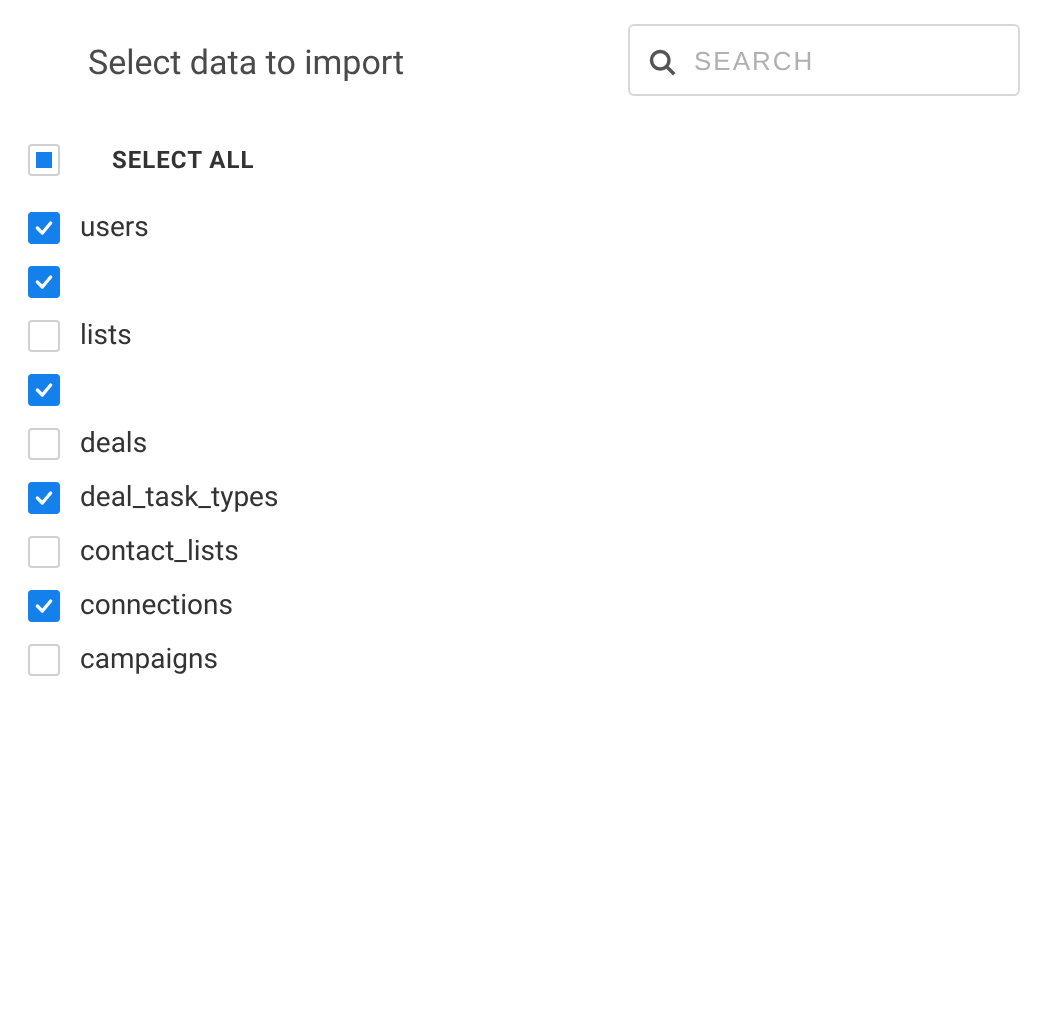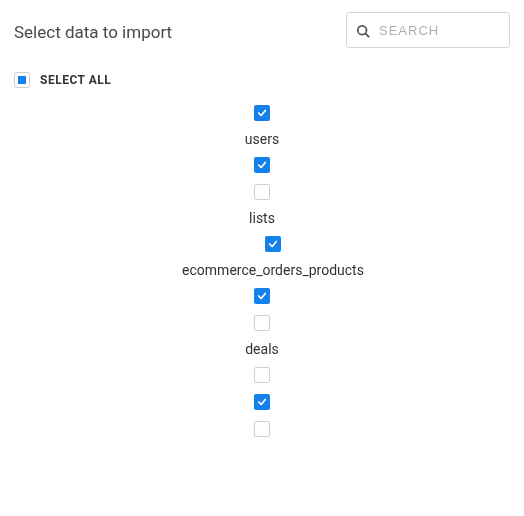--- a/index.html
+++ b/index.html
@@ -14,24 +14,25 @@
     .header {
       display: flex;
       justify-content: space-between;
       align-items: flex-start;
       padding: 12px 14px 0 14px;
     }
     .title {
       font-size: 17px;
       color: #4a4a4a;
       padding-top: 10px;
+      margin-left: 30px;
     }
     .search-wrap {
       position: relative;
-      width: 164px;
+      width: 196px;
       text-decoration: underline;
     }
     .search-input {
       width: 100%;
       height: 36px;
       border: 1px solid #d8d8d8;
       border-radius: 3px;
       padding: 0 10px 0 32px;
       font-size: 13px;
       letter-spacing: 0.5px;
@@ -47,21 +48,21 @@
       left: 10px;
       top: 50%;
       transform: translateY(-50%);
       width: 14px;
       height: 14px;
     }
     .select-all-row {
       display: flex;
       align-items: center;
       padding: 24px 14px 12px 14px;
-      gap: 10px;
+      gap: 26px;
     }
     .select-all-label {
       font-size: 12px;
       font-weight: 700;
       letter-spacing: 0.5px;
       color: #333;
     }
     .list-container {
       height: 405px;
       overflow-y: auto;
@@ -72,21 +73,20 @@
     .list-container::-webkit-scrollbar-thumb {
       background: #c9c9c9;
       border-radius: 5px;
     }
     .item-row {
       display: flex;
       align-items: center;
       gap: 10px;
       padding: 5px 0;
       min-height: 27px;
-      flex-direction: column;
     }
     .item-label {
       font-size: 14px;
       color: #333;
     }
     .checkbox {
       width: 16px;
       height: 16px;
       border-radius: 2px;
       flex-shrink: 0;
@@ -163,45 +163,48 @@
       <div class="checkbox checked">
         <svg class="checkmark" viewBox="0 0 12 12">
           <path d="M2 6 L5 9 L10 3" stroke="#fff" stroke-width="2" fill="none" stroke-linecap="round" stroke-linejoin="round"></path>
         </svg>
       </div>
     </div>
     <div class="item-row indent-1">
       <div class="checkbox unchecked"></div>
       <span class="item-label">lists</span>
     </div>
-    <div class="item-row indent-2">
-      <div class="checkbox checked">
-        <svg class="checkmark" viewBox="0 0 12 12">
-          <path d="M2 6 L5 9 L10 3" stroke="#fff" stroke-width="2" fill="none" stroke-linecap="round" stroke-linejoin="round"></path>
-        </svg>
-      </div>
-      <span class="item-label">ecommerce_orders_products</span>
-    </div>
     <div class="item-row indent-1">
       <div class="checkbox checked">
         <svg class="checkmark" viewBox="0 0 12 12">
           <path d="M2 6 L5 9 L10 3" stroke="#fff" stroke-width="2" fill="none" stroke-linecap="round" stroke-linejoin="round"></path>
         </svg>
       </div>
     </div>
     <div class="item-row indent-1">
       <div class="checkbox unchecked"></div>
       <span class="item-label">deals</span>
     </div>
     <div class="item-row indent-1">
-      <div class="checkbox unchecked"></div>
-    </div>
-    <div class="item-row indent-1">
-      <div class="checkbox checked">
-        <svg class="checkmark" viewBox="0 0 12 12">
-          <path d="M2 6 L5 9 L10 3" stroke="#fff" stroke-width="2" fill="none" stroke-linecap="round" stroke-linejoin="round"></path>
-        </svg>
-      </div>
-    </div>
-    <div class="item-row indent-1">
-      <div class="checkbox unchecked"></div>
+      <div class="checkbox checked">
+        <svg class="checkmark" viewBox="0 0 12 12">
+          <path d="M2 6 L5 9 L10 3" stroke="#fff" stroke-width="2" fill="none" stroke-linecap="round" stroke-linejoin="round"></path>
+        </svg>
+      </div>
+      <span class="item-label">deal_task_types</span>
+    </div>
+    <div class="item-row indent-1">
+      <div class="checkbox unchecked"></div>
+      <span class="item-label">contact_lists</span>
+    </div>
+    <div class="item-row indent-1">
+      <div class="checkbox checked">
+        <svg class="checkmark" viewBox="0 0 12 12">
+          <path d="M2 6 L5 9 L10 3" stroke="#fff" stroke-width="2" fill="none" stroke-linecap="round" stroke-linejoin="round"></path>
+        </svg>
+      </div>
+      <span class="item-label">connections</span>
+    </div>
+    <div class="item-row indent-1">
+      <div class="checkbox unchecked"></div>
+      <span class="item-label">campaigns</span>
     </div>
   </div>
 
 </body></html>

